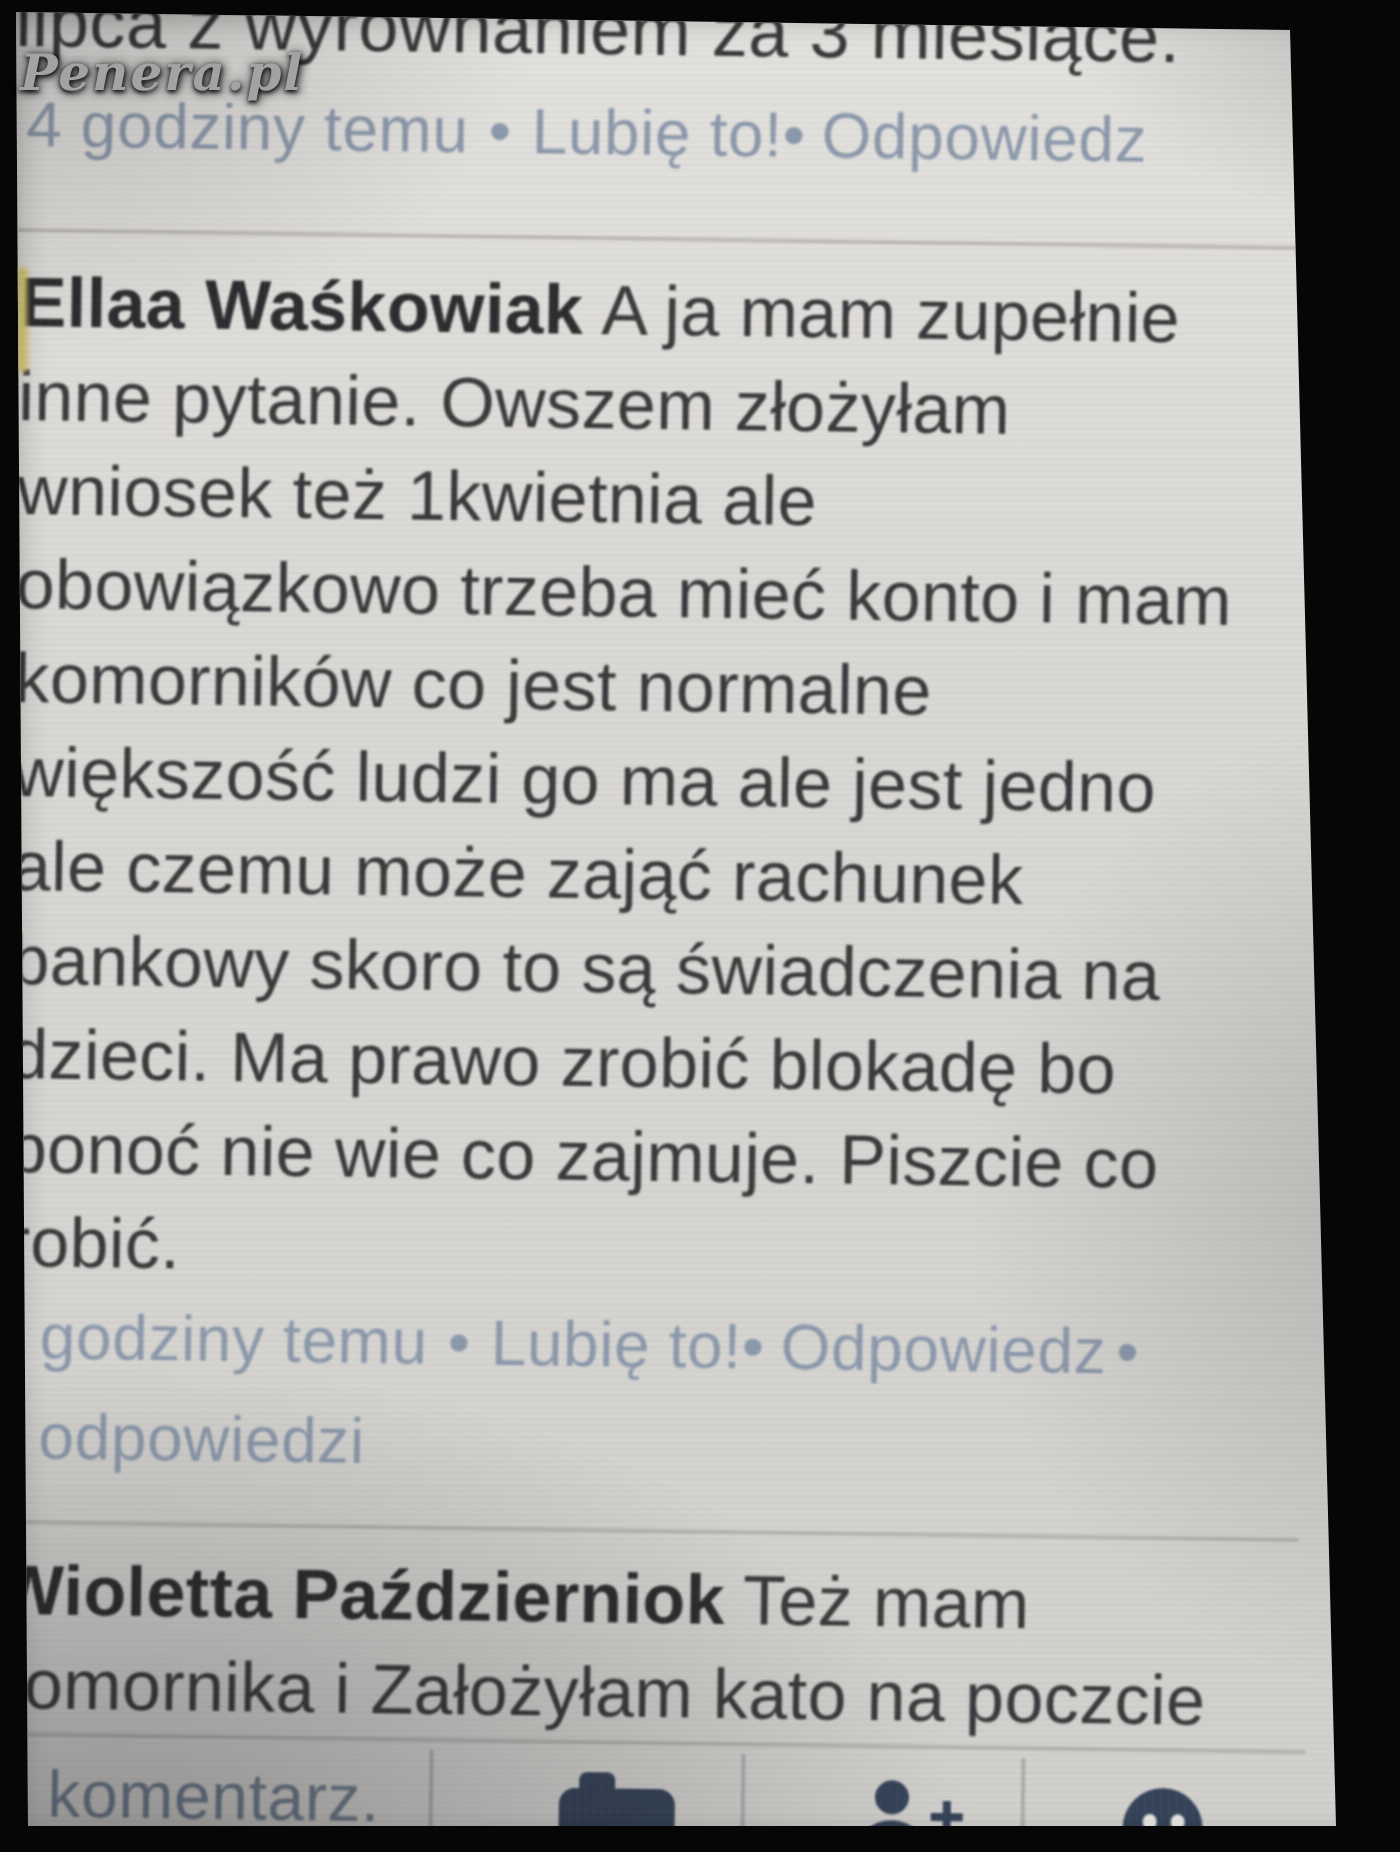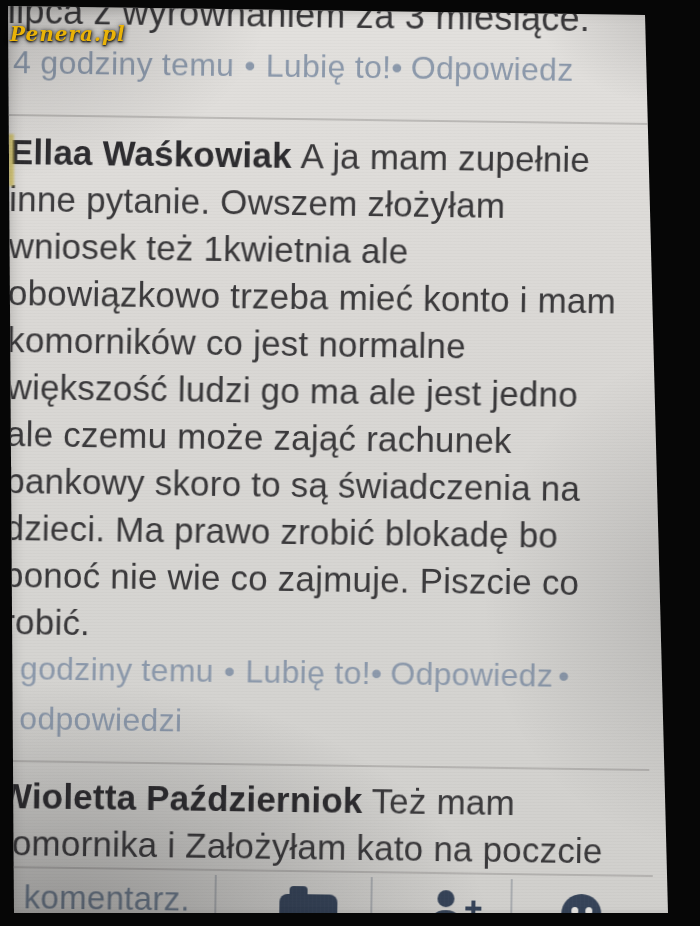--- a/index.html
+++ b/index.html
@@ -44,22 +44,22 @@
   .cam-flash{position:absolute;left:10px;top:0;width:18px;height:12px;border-radius:4px 4px 0 0;background:#364459;}
   .head{position:absolute;left:12px;top:0;width:17px;height:17px;border-radius:50%;background:#364459;}
   .shoulders{position:absolute;left:2px;top:20px;width:37px;height:22px;border-radius:18px 18px 0 0;background:#364459;}
   .plus-v{position:absolute;left:46px;top:10px;width:4px;height:16px;background:#364459;}
   .plus-h{position:absolute;left:40px;top:16px;width:16px;height:4px;background:#364459;}
   .smiley{position:absolute;left:0;top:0;width:40px;height:40px;border-radius:50%;background:#364459;}
   .eye{position:absolute;top:13px;width:7px;height:8px;border-radius:50%;background:#e8e6e3;}
   .eye.l{left:10px;} .eye.r{left:24px;}
   
   .watermark{position:absolute;left:10px;top:22px;z-index:9;
-     font-family:"DejaVu Serif",serif;font-style:italic;font-weight:700;font-size:20px;
-     color:#eab308;letter-spacing:1px;
+     font-family:"DejaVu Serif",serif;font-style:italic;font-weight:700;font-size:25px;
+     color:#a3a3a3;letter-spacing:1px;
      text-shadow:0 1px 2px rgba(0,0,0,.9),1px 1px 4px rgba(0,0,0,.7),0 0 7px rgba(0,0,0,.45);}
 </style>
 </head>
 <body>
 
 <div class="photo">
   <div class="screen">
     <div class="ystreak"></div>
 
     <div class="content">

